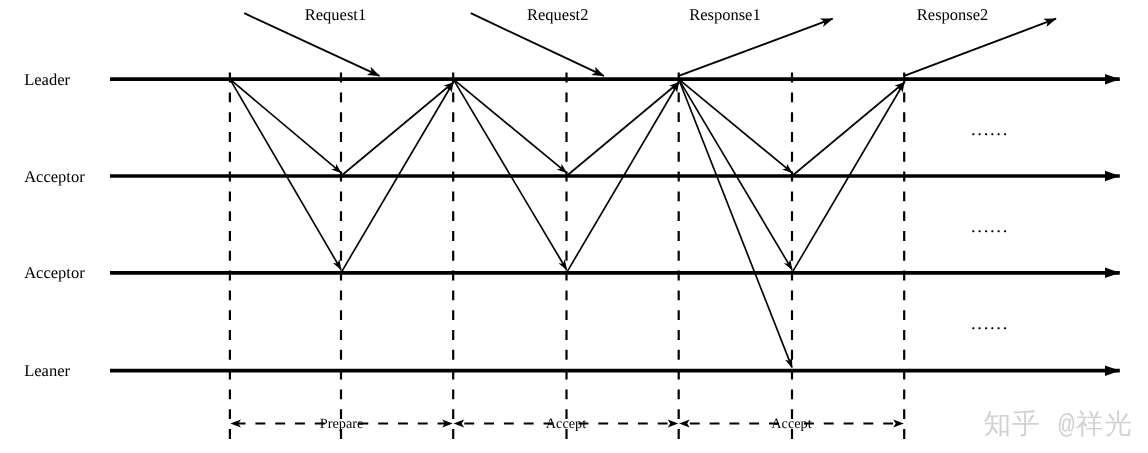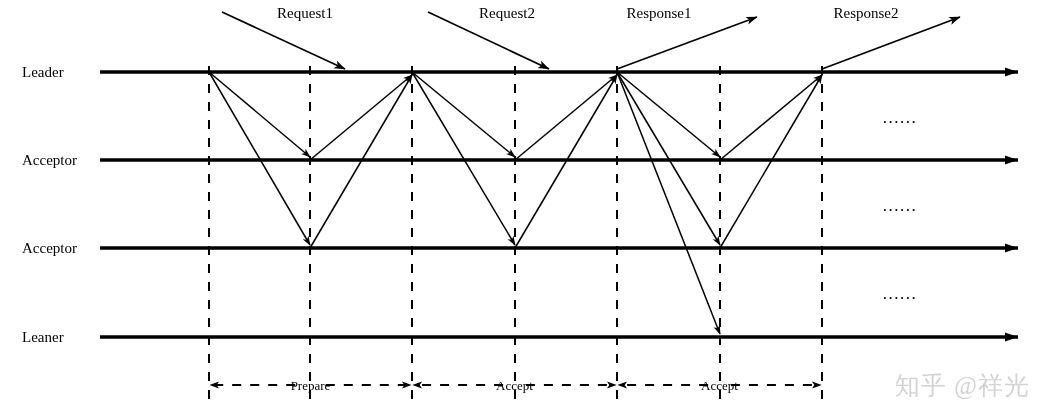--- a/index.html
+++ b/index.html
@@ -4,21 +4,21 @@
 <style>
   html,body{margin:0;padding:0;background:#ffffff;}
   body{width:1044px;height:412px;overflow:hidden;
        font-family:"Liberation Serif", "DejaVu Serif", serif;}
   #stage{position:relative;width:1044px;height:412px;background:#fff;}
   svg{position:absolute;left:0;top:0;width:1044px;height:412px;}
   .lbl{font-family:"Liberation Serif","DejaVu Serif",serif;font-size:15px;fill:#000;}
   .msglbl{font-family:"Liberation Serif","DejaVu Serif",serif;font-size:15px;fill:#000;}
   .phaselbl{font-family:"Liberation Serif","DejaVu Serif",serif;font-size:13px;fill:#000;}
   .wm{position:absolute;right:14px;bottom:10px;color:#d2d2d2;font-size:25px;
-      font-family:Liberation Serif, serif;letter-spacing:1px;
+      font-family:Liberation Mono, monospace;letter-spacing:1px;
       white-space:nowrap;user-select:none;}
 </style>
 </head>
 <body>
 
 <div id="stage">
 
   <svg viewBox="0 0 1044 412">
     <defs>
       <marker id="ahThin" markerWidth="11" markerHeight="11" refX="9.2" refY="4" orient="auto" markerUnits="userSpaceOnUse">

